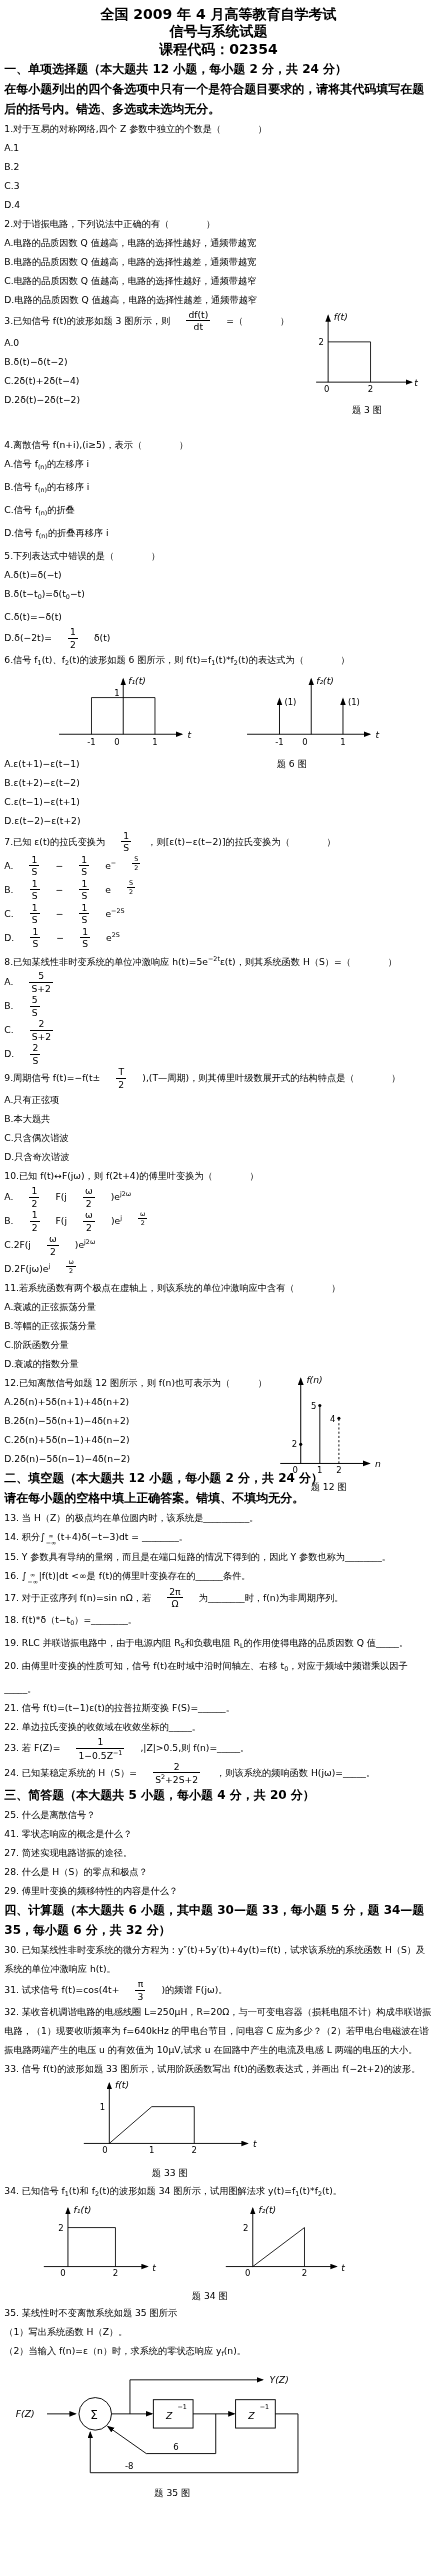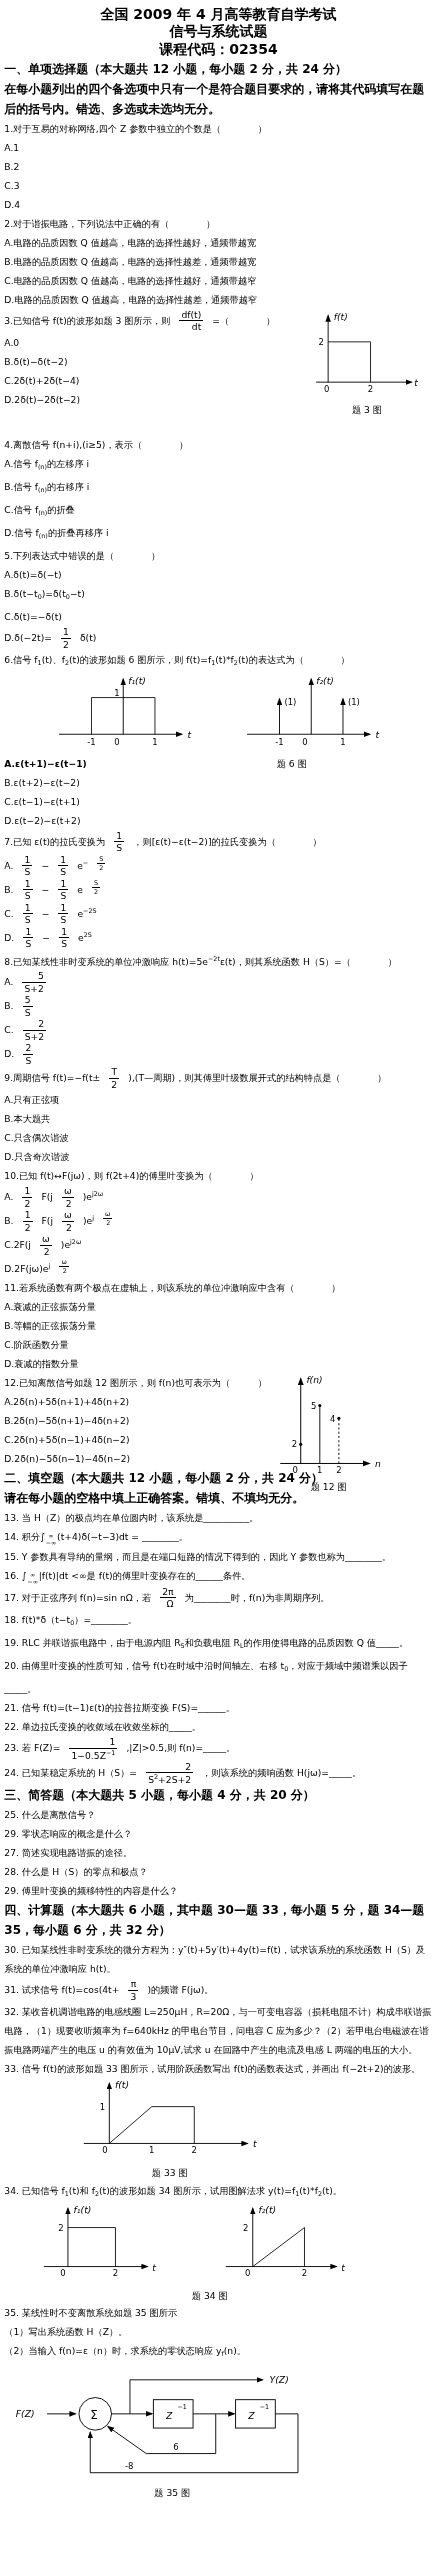--- a/index.html
+++ b/index.html
@@ -5,31 +5,31 @@
   html,body{margin:0;padding:0;background:#fff;color:#000;}
   body{width:437px;font-family:"DejaVu Sans",sans-serif;font-size:9.2px;}
   .page{padding:5.7px 4.3px 17px 4.3px;}
   .tt{font-weight:bold;text-align:center;font-size:14px;line-height:17.7px;}
   .sect{font-weight:bold;line-height:20px;font-size:12px;}
   .line{line-height:19px;min-height:19px;}
   .q{margin:0;}
   .rel{position:relative;}
   sup{font-size:6.4px;vertical-align:3.5px;}
   sub{font-size:6.4px;vertical-align:-2.1px;}
-  .frac{display:inline-block;text-align:right;vertical-align:middle;margin:0 9px;}
+  .frac{display:inline-block;text-align:center;vertical-align:middle;margin:0 16px;}
   .frac .fnum,.frac .fden{display:block;padding:0 2.1px;line-height:1.25;}
   .frac .fden{border-top:0.7px solid #000;}
   .stk{display:inline-block;text-align:center;vertical-align:-5px;font-size:6.4px;line-height:7px;margin:0 0.7px;}
   .stk span{display:block;}
   .figcap{text-align:center;line-height:15.6px;}
   .fig3pos{position:absolute;right:12.8px;top:1.4px;width:106px;}
   .q3box{min-height:126px;}
   .fig6row{display:flex;justify-content:center;gap:50px;margin:1.4px 0 0 0;}
   .optcap{display:flex;}
-  .optA{flex:0 0 227px;font-weight:bold;}
+  .optA{flex:0 0 227px;}
   .f6cap{flex:0 0 121px;text-align:center;}
   .q12box{position:relative;}
   .fig12pos{position:absolute;right:51px;top:0;width:106px;}
   .fig33wrap{margin-left:77px;width:177px;}
   .fig34row{display:flex;margin-left:37px;gap:65px;}
   .fig34capwrap{width:255px;margin-left:78px;}
   .fig35wrap{margin-left:8.5px;width:319px;}
   svg{display:block;}
   svg text{font-size:12px;font-style:normal;}
   svg text.it{font-style:italic;font-size:13px;}
@@ -228,21 +228,21 @@
   <div class="line">18. f(t)*δ（t−t<sub>0</sub>）=________。</div>
   <div class="line">19. RLC 并联谐振电路中，由于电源内阻 R<sub>S</sub>和负载电阻 R<sub>L</sub>的作用使得电路的品质因数 Q 值_____。</div>
   <div class="line">20. 由傅里叶变换的性质可知，信号 f(t)在时域中沿时间轴左、右移 t<sub>0</sub>，对应于频域中频谱乘以因子_____。</div>
   <div class="line">21. 信号 f(t)=(t−1)ε(t)的拉普拉斯变换 F(S)=______。</div>
   <div class="line">22. 单边拉氏变换的收敛域在收敛坐标的_____。</div>
   <div class="line">23. 若 F(Z)=<span class="frac"><span class="fnum">1</span><span class="fden">1−0.5Z<sup>−1</sup></span></span>,|Z|&gt;0.5,则 f(n)=_____。</div>
   <div class="line">24. 已知某稳定系统的 H（S）=<span class="frac"><span class="fnum">2</span><span class="fden">S<sup>2</sup>+2S+2</span></span>，则该系统的频响函数 H(jω)=_____。</div>
 
   <div class="sect">三、简答题（本大题共 5 小题，每小题 4 分，共 20 分）</div>
   <div class="line">25. 什么是离散信号？</div>
-  <div class="line">29. 零状态响应的概念是什么？</div>
+  <div class="line">41. 零状态响应的概念是什么？</div>
   <div class="line">27. 简述实现电路谐振的途径。</div>
   <div class="line">28. 什么是 H（S）的零点和极点？</div>
   <div class="line">29. 傅里叶变换的频移特性的内容是什么？</div>
 
   <div class="sect">四、计算题（本大题共 6 小题，其中题 30—题 33，每小题 5 分，题 34—题 35，每小题 6 分，共 32 分）</div>
   <div class="line">30. 已知某线性非时变系统的微分方程为：y″(t)+5y′(t)+4y(t)=f(t)，试求该系统的系统函数 H（S）及系统的单位冲激响应 h(t)。</div>
   <div class="line">31. 试求信号 f(t)=cos(4t+<span class="frac"><span class="fnum">π</span><span class="fden">3</span></span>)的频谱 F(jω)。</div>
   <div class="line">32. 某收音机调谐电路的电感线圈 L=250μH，R=20Ω，与一可变电容器（损耗电阻不计）构成串联谐振电路，（1）现要收听频率为 f=640kHz 的甲电台节目，问电容 C 应为多少？（2）若甲电台电磁波在谐振电路两端产生的电压 u 的有效值为 10μV,试求 u 在回路中产生的电流及电感 L 两端的电压的大小。</div>
   <div class="line">33. 信号 f(t)的波形如题 33 图所示，试用阶跃函数写出 f(t)的函数表达式，并画出 f(−2t+2)的波形。</div>
 

